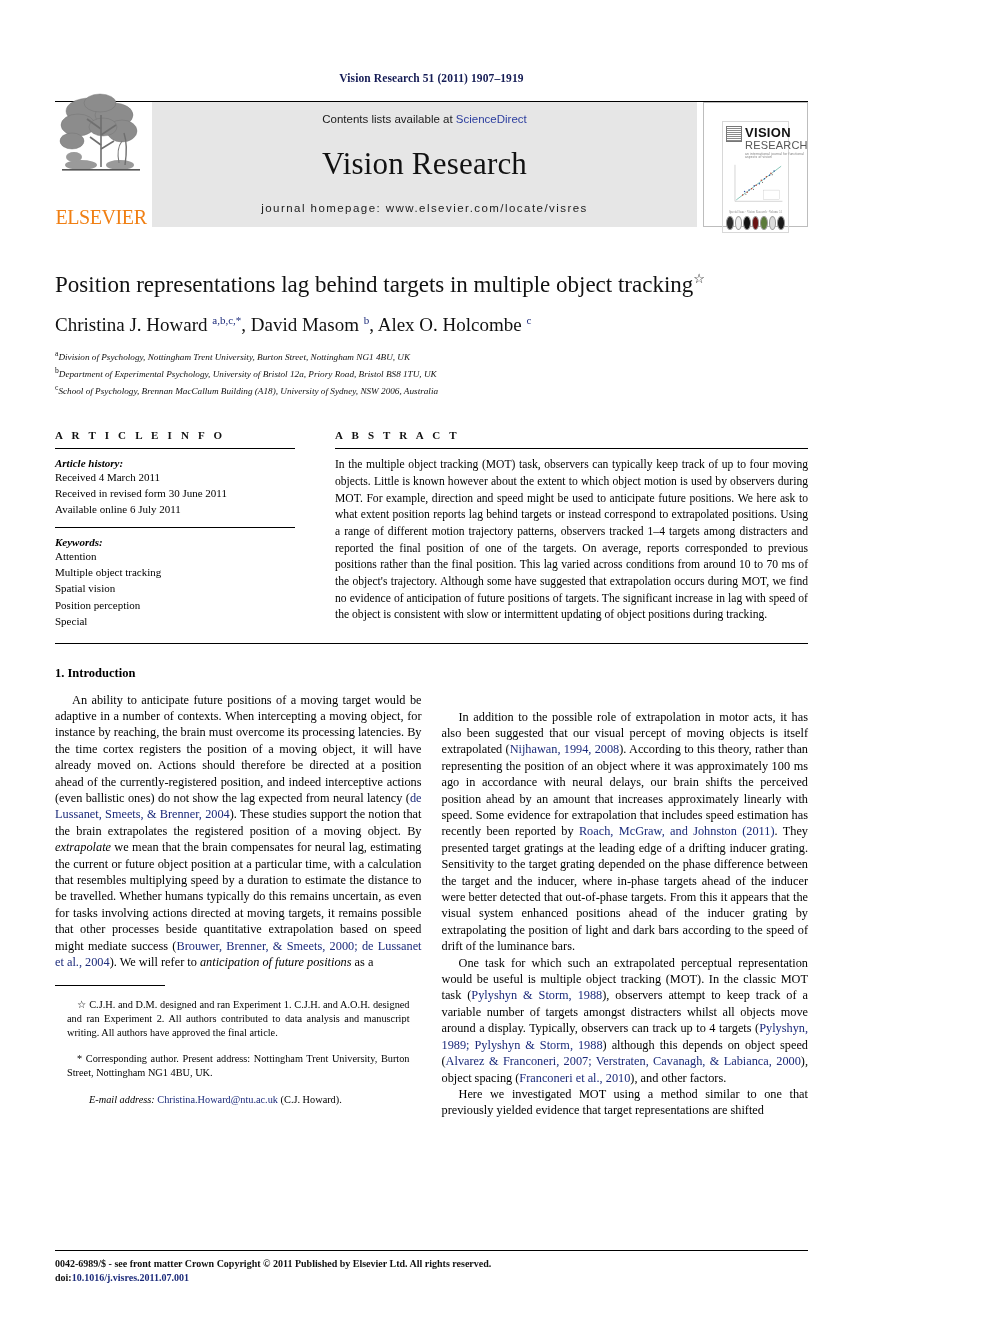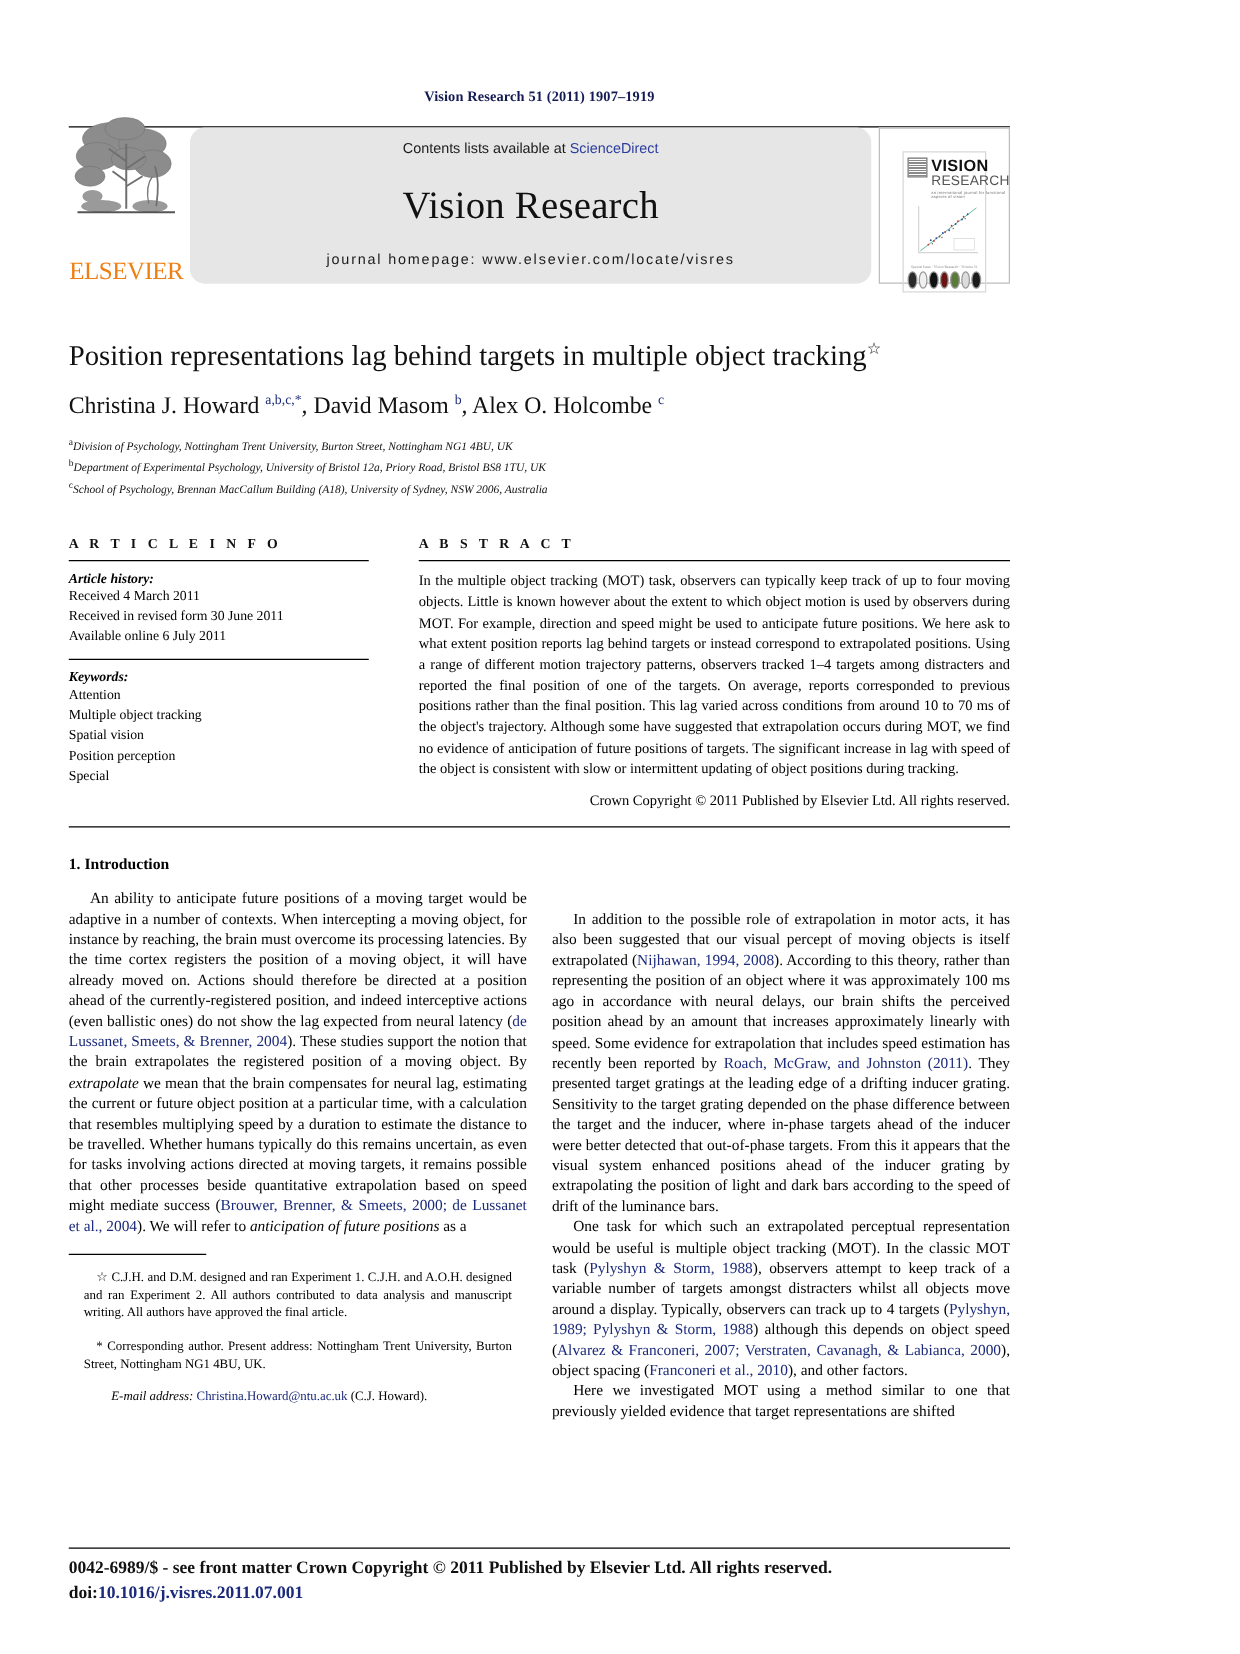--- a/index.html
+++ b/index.html
@@ -67,21 +67,20 @@
     flex: 1 1 auto;
     background: #e6e6e6;
     margin-left: 5px;
     margin-right: 6px;
     display: flex;
     flex-direction: column;
     justify-content: space-between;
     align-items: center;
     padding: 11px 0 13px 0;
     box-sizing: border-box;
-    border-radius: 12px;
   }
   .contents-line {
     font-family: "Liberation Sans", sans-serif;
     font-size: 11.5px;
     color: #1a1a1a;
   }
   .sd-link { color: #2b3d9e; }
   .journal-title {
     font-family: "Liberation Serif", serif;
     font-size: 31px;
@@ -258,21 +257,21 @@
 
   
   .page-footer {
     position: absolute;
     left: 55px;
     right: 55px;
     bottom: 38px;
   }
   .footer-rule { border-top: 1.1px solid #000; margin-bottom: 6px; }
   .footer-line {
-    font-size: 14px;
+    font-size: 10px;
     font-weight: bold;
     line-height: 1.42;
     color: #111;
   }
   .footer-line .doi { color: #1b2a7a; font-weight: bold; }
 </style>
 </head>
 <body>
 
 <div class="page">
@@ -402,21 +401,20 @@
       <div class="info-line">Multiple object tracking</div>
       <div class="info-line">Spatial vision</div>
       <div class="info-line">Position perception</div>
       <div class="info-line">Special</div>
     </div>
 
     <div class="col-abstract">
       <div class="sec-head">A B S T R A C T</div>
       <div class="rule"></div>
       <div class="abstract-body">In the multiple object tracking (MOT) task, observers can typically keep track of up to four moving objects. Little is known however about the extent to which object motion is used by observers during MOT. For example, direction and speed might be used to anticipate future positions. We here ask to what extent position reports lag behind targets or instead correspond to extrapolated positions. Using a range of different motion trajectory patterns, observers tracked 1–4 targets among distracters and reported the final position of one of the targets. On average, reports corresponded to previous positions rather than the final position. This lag varied across conditions from around 10 to 70 ms of the object's trajectory. Although some have suggested that extrapolation occurs during MOT, we find no evidence of anticipation of future positions of targets. The significant increase in lag with speed of the object is consistent with slow or intermittent updating of object positions during tracking.</div>
-      <div class="copyright-line">Crown Copyright © 2011 Published by Elsevier Ltd. All rights reserved.</div>
     </div>
   </div>
 
   <div class="info-abstract-rule"></div>
 
   <div class="body-cols">
     <div class="bcol">
       <h2 class="sec-title">1. Introduction</h2>
       <p class="para">An ability to anticipate future positions of a moving target would be adaptive in a number of contexts. When intercepting a moving object, for instance by reaching, the brain must overcome its processing latencies. By the time cortex registers the position of a moving object, it will have already moved on. Actions should therefore be directed at a position ahead of the currently-registered position, and indeed interceptive actions (even ballistic ones) do not show the lag expected from neural latency (<span class="ref">de Lussanet, Smeets, &amp; Brenner, 2004</span>). These studies support the notion that the brain extrapolates the registered position of a moving object. By <span class="it">extrapolate</span> we mean that the brain compensates for neural lag, estimating the current or future object position at a particular time, with a calculation that resembles multiplying speed by a duration to estimate the distance to be travelled. Whether humans typically do this remains uncertain, as even for tasks involving actions directed at moving targets, it remains possible that other processes beside quantitative extrapolation based on speed might mediate success (<span class="ref">Brouwer, Brenner, &amp; Smeets, 2000; de Lussanet et al., 2004</span>). We will refer to <span class="it">anticipation of future positions</span> as a</p>
 

